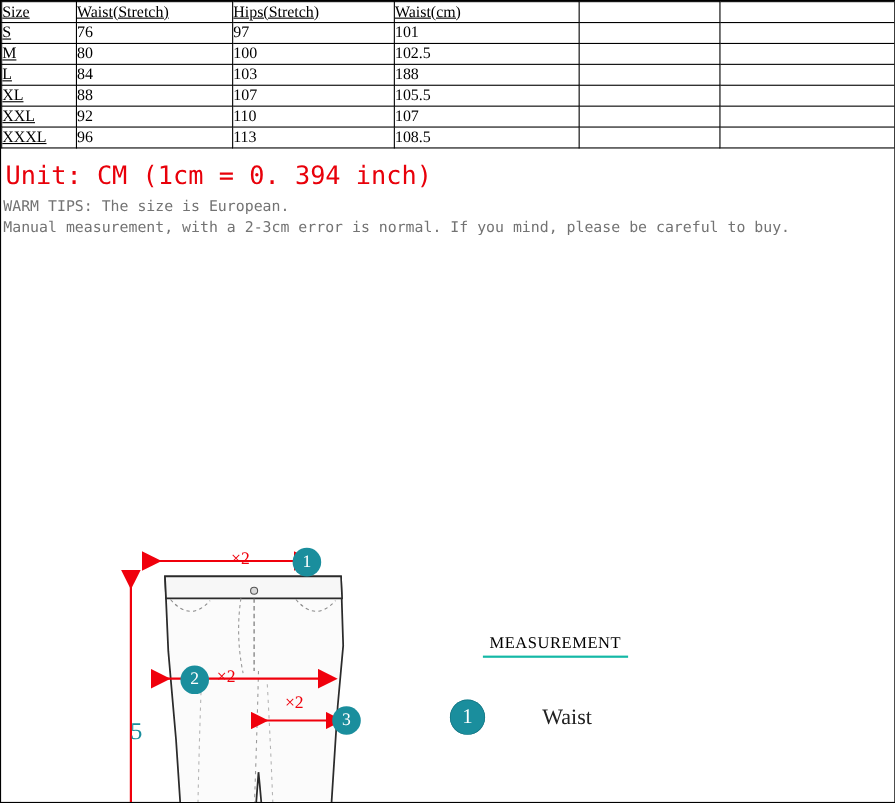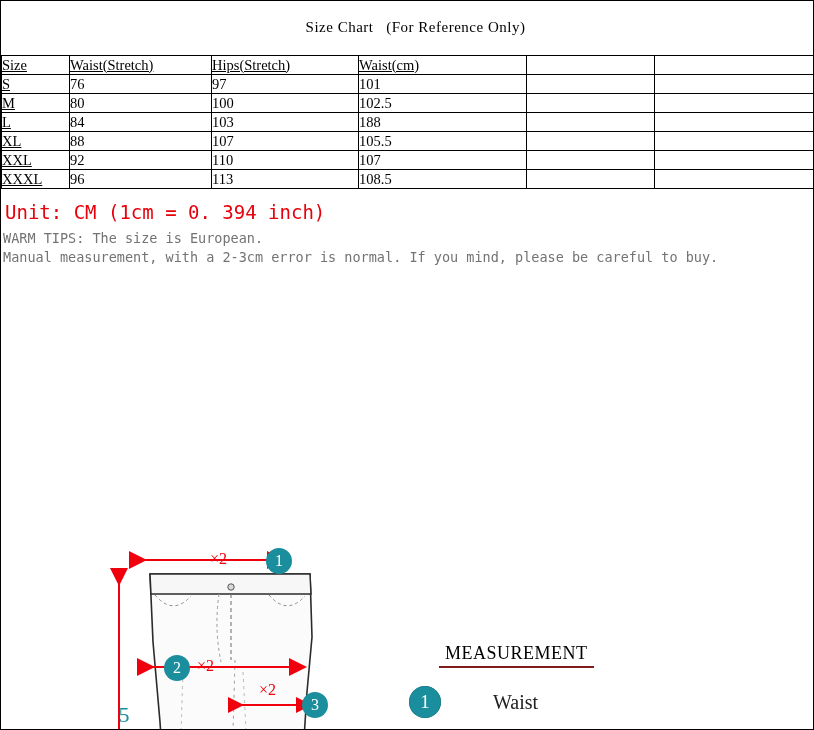--- a/index.html
+++ b/index.html
@@ -63,21 +63,21 @@
   col.c4 { width: 128px; }
   col.c5 { width: 159px; }
 
   
   .notes {
     font-family: "DejaVu Sans Mono", monospace;
     padding: 6px 2px 0 2px;
   }
   .unit-line {
     color: #e8000a;
-    font-size: 19px;
+    font-size: 23px;
     letter-spacing: 0px;
     margin: 6px 0 6px 2px;
     white-space: pre;
   }
   .note-line {
     font-size: 13.5px;
     line-height: 19px;
     white-space: pre-wrap;
     margin-left: 0px;
     color: #737373;
@@ -86,25 +86,25 @@
   
   .diagram {
     position: relative;
     width: 812px;
     height: 440px;
   }
 
   .measure-title {
     position: absolute;
     left: 438px;
-    top: 376px;
-    font-family: "Liberation Serif", serif;
-    font-size: 18px;
+    top: 360px;
+    font-family: "Liberation Serif", serif;
+    font-size: 15px;
     letter-spacing: 0.5px;
-    border-bottom: 2px solid #7f1d1d;
+    border-bottom: 2px solid #14b8a6;
     padding: 0 6px 2px 6px;
   }
 
   .legend {
     position: absolute;
     left: 408px;
     top: 413px;
   }
   .legend-row {
     display: flex;
@@ -158,23 +158,20 @@
     font-family: "Liberation Serif", serif;
     font-size: 16px;
     white-space: nowrap;
   }
 </style>
 </head>
 <body>
 
 <div id="page">
 
-  <div class="chart-title">
-    <span class="t-main">Size Chart</span><span>&nbsp;&nbsp; </span><span class="t-sub">(For Reference Only)</span>
-  </div>
 
   <table class="size-table">
     <colgroup>
       <col class="c0">
         <col class="c1">
         <col class="c2">
         <col class="c3">
         <col class="c4">
         <col class="c5">
     </colgroup>

